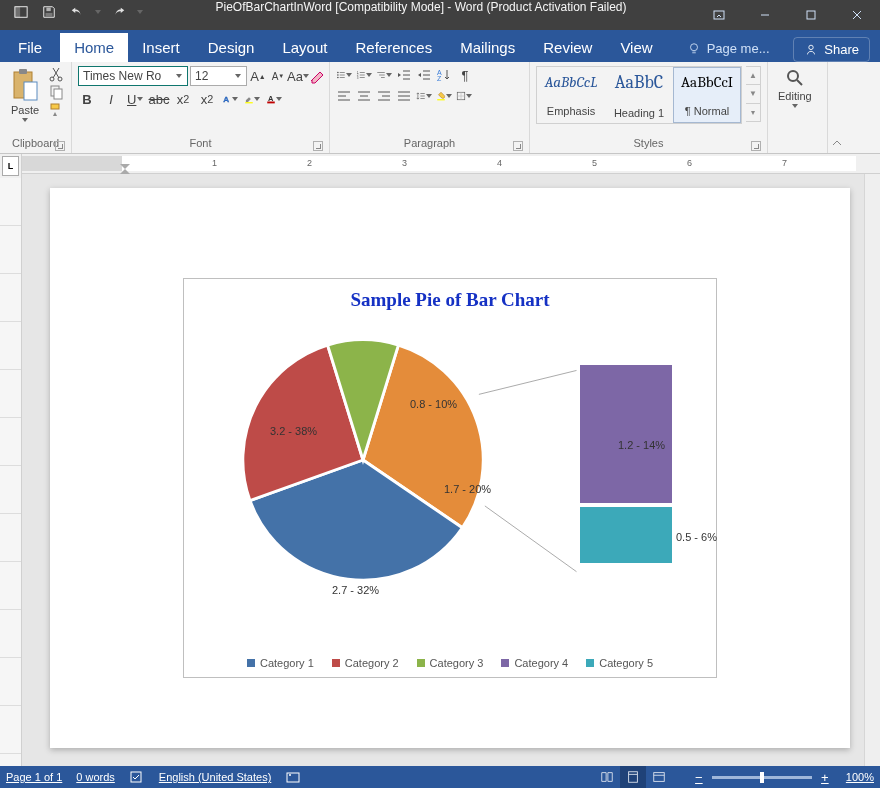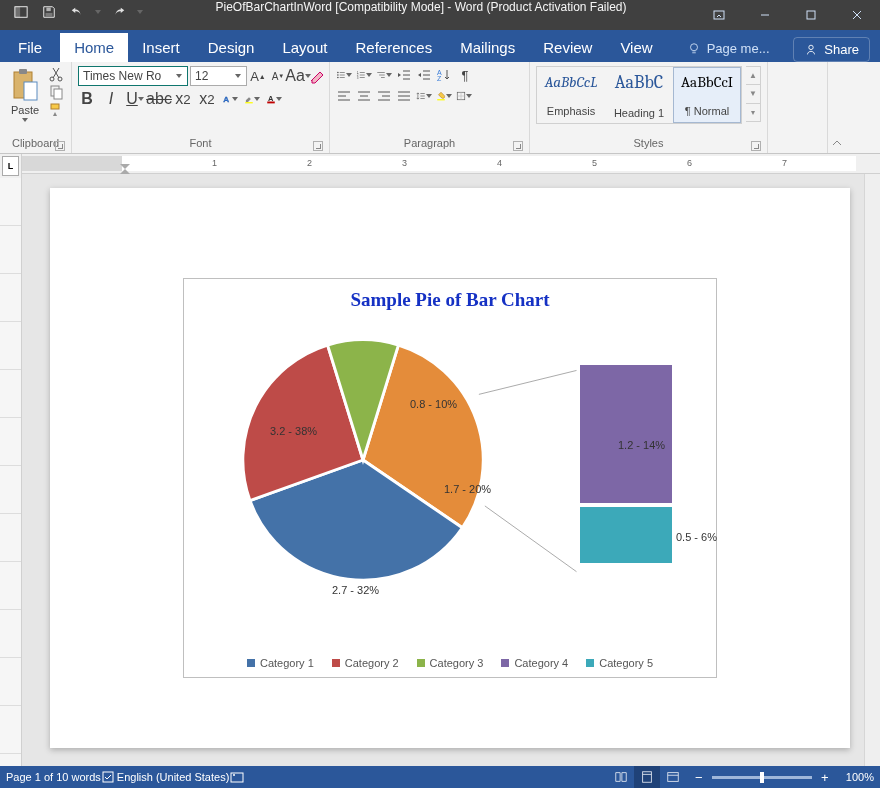--- a/index.html
+++ b/index.html
@@ -31,21 +31,21 @@
   .group-body { flex:1; display:flex; align-items:flex-start; gap:4px; }
   .group-label { height:18px; line-height:16px; text-align:center; font-size:11px; color:#666; position:relative;}
   .group-label .launcher { position:absolute; right:0; bottom:2px; width:10px;height:10px; border:1px solid #b0b0b0;}
   .group-label .launcher:after{content:""; position:absolute; right:1px; bottom:1px; width:4px;height:4px; border-right:1px solid #888; border-bottom:1px solid #888;}
   .vstack { display:flex; flex-direction:column; gap:2px; }
   .hstack { display:flex; align-items:center; gap:2px; }
   .bigbtn { display:flex; flex-direction:column; align-items:center; justify-content:center; gap:2px; padding:2px 4px; }
   .bigbtn .lbl { font-size:11px; }
   .ico { width:16px; height:16px; display:inline-flex; align-items:center; justify-content:center; }
   .ico svg { width:16px; height:16px; }
-  .minibox { width:18px; height:18px; display:inline-flex; align-items:center; justify-content:center; border:1px solid transparent; font-size:16px; }
+  .minibox { width:18px; height:18px; display:inline-flex; align-items:center; justify-content:center; border:1px solid transparent; font-size:13px; }
   .dd { width:8px; display:inline-flex; justify-content:center; }
   .dd:after{content:""; border-left:3px solid transparent;border-right:3px solid transparent;border-top:4px solid #666;}
   .fontname { width:110px; height:20px; border:1px solid #0f766e; background:#fff; display:flex; align-items:center; padding:0 4px; font-size:12px; }
   .fontsize { width:57px; height:20px; border:1px solid #ababab; background:#fff; display:flex; align-items:center; padding:0 4px; font-size:12px; }
   .stylebox { width:68px; height:56px; border:1px solid transparent; display:flex; flex-direction:column; align-items:center; justify-content:center; gap:14px; }
   .stylebox.sel{ border:1px solid #a5b8d1; background:#e6eef9;}
   .stylebox .prev{ font-family: Cambria, serif; font-size:15px; color:#2B579A;}
   .stylebox .prev.black{ color:#000;}
   .stylebox .nm{ font-size:11px; color:#444;}
   .carousel-arrows{ width:16px; height:56px; border:1px solid #d0d0d0; border-left:none; display:flex; flex-direction:column;}
@@ -79,21 +79,21 @@
   .pie svg{ width:250px;height:250px; overflow:visible;}
   .datalabel{ position:absolute; font-size:11px; color:#333; white-space:nowrap;}
   .bar { position:absolute; left:380px; top:44px; width:96px; }
   .bar .seg{ width:96px; border:2px solid #fff;}
   .leaders svg{position:absolute; left:0; top:0; width:100%; height:100%; overflow:visible;}
   .legend{ display:flex; justify-content:center; gap:18px; font-size:11px; color:#555; padding-top:4px;}
   .legend .item{display:flex; align-items:center; gap:5px;}
   .legend .sw{width:8px;height:8px;}
 
   
-  .statusbar { height:22px; background:#2B579A; color:#fff; font-size:11px; display:flex; align-items:center; padding:8px 6px; }
+  .statusbar { height:22px; background:#2B579A; color:#fff; font-size:11px; display:flex; align-items:center; padding:8px 6px; gap:14px;text-decoration:underline;}
   .statusbar .views{ margin-left:auto; display:flex; align-items:center; gap:0;}
   .statusbar .vbtn{ width:26px; height:22px; display:flex;align-items:center;justify-content:center; opacity:.85;}
   .statusbar .vbtn.active{ background:#1e3f73;}
   .statusbar .vbtn svg{width:14px;height:14px;}
   .zoom{ display:flex; align-items:center; gap:6px; margin-left:6px;}
   .zoom .track{ width:100px; height:3px; background:#9fb7da; position:relative;}
   .zoom .track .thumb{position:absolute; left:48px; top:-4px; width:4px; height:11px; background:#fff;}
   .zoom .pm{ width:14px;height:14px; display:flex;align-items:center;justify-content:center; font-size:13px;}
 </style>
 </head>
@@ -416,20 +416,30 @@
       <div class="carousel-arrows">
           <div>▲</div>
           <div>▼</div>
           <div>▾</div>
         </div>
     </div>
     <div class="group-label"><span>Styles</span><span class="launcher"></span></div>
   </div>
 
   <div class="group" style="width:60px">
+    <div class="group-body">
+      <div class="bigbtn">
+        <svg width="20" height="20" viewBox="0 0 20 20">
+            <circle cx="8" cy="8" r="5" fill="none" stroke="#555" stroke-width="2"></circle>
+            <line x1="12" y1="12" x2="17" y2="17" stroke="#555" stroke-width="2"></line>
+          </svg>
+        <span class="lbl">Editing</span>
+        <span class="dd"></span>
+      </div>
+    </div>
     <div class="group-label">&nbsp;</div>
   </div>
 
   <div class="ribbon-collapse">
       <svg viewBox="0 0 10 10">
         <path d="M1 6l4-4 4 4" fill="none" stroke="#888"></path>
       </svg>
     </div>
 </div>
 

